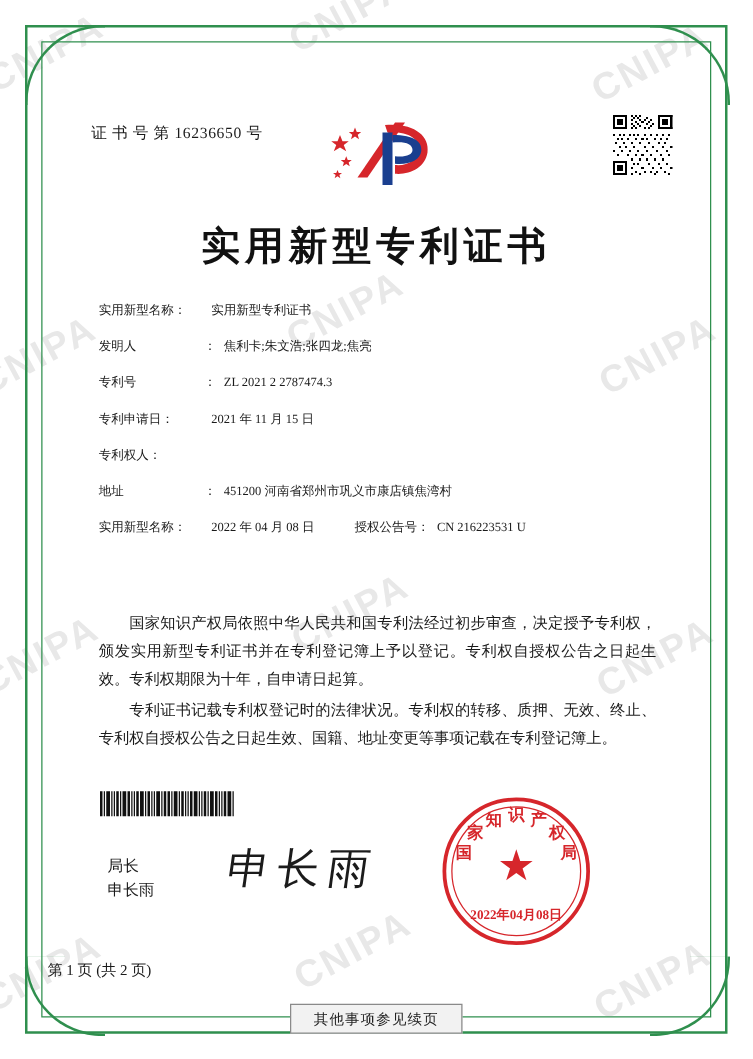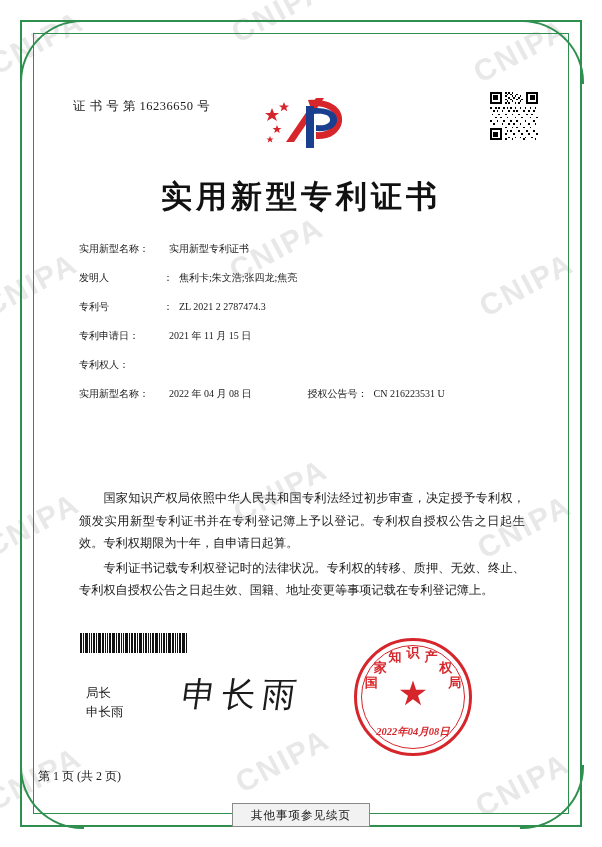--- a/index.html
+++ b/index.html
@@ -131,21 +131,21 @@
   }
   .row .label {
     flex: 0 0 auto;
     white-space: nowrap;
   }
   .row .value {
     margin-left: 6px;
     white-space: nowrap;
   }
   .row .value2 {
-    margin-left: 56px;
+    margin-left: 32px;
     white-space: nowrap;
   }
   .lbl-wide {
     display: inline-block;
     width: 84px;
     text-align: justify;
     text-align-last: justify;
   }
   .lbl-wide::after {
     content: "";
@@ -256,21 +256,20 @@
   .seal .seal-date {
     position: absolute;
     left: 0;
     right: 0;
     bottom: 17px;
     text-align: center;
     color: #d6262b;
     font-size: 10.5px;
     font-weight: bold;
     white-space: nowrap;
-    font-style: italic;
   }
 
   
   .page-no {
     position: absolute;
     left: 0;
     right: 0;
     top: 768px;
     text-align: left;
     font-size: 12px;
@@ -481,20 +480,24 @@
 
     <div class="row">
       <span class="label lbl-plain">专利申请日：</span>
       <span class="value">2021 年 11 月 15 日</span>
     </div>
 
     <div class="row">
       <span class="label lbl-plain">专利权人：</span>
     </div>
 
+    <div class="row">
+      <span class="label"><span class="lbl-wide">地址</span><span>：</span></span>
+      <span class="value">451200  河南省郑州市巩义市康店镇焦湾村</span>
+    </div>
 
     <div class="row">
       <span class="label lbl-plain">实用新型名称：</span>
       <span class="value">2022 年 04 月 08 日</span>
       <span class="value2">授权公告号：</span>
       <span class="value">CN 216223531 U</span>
     </div>
 
   </div>
 

